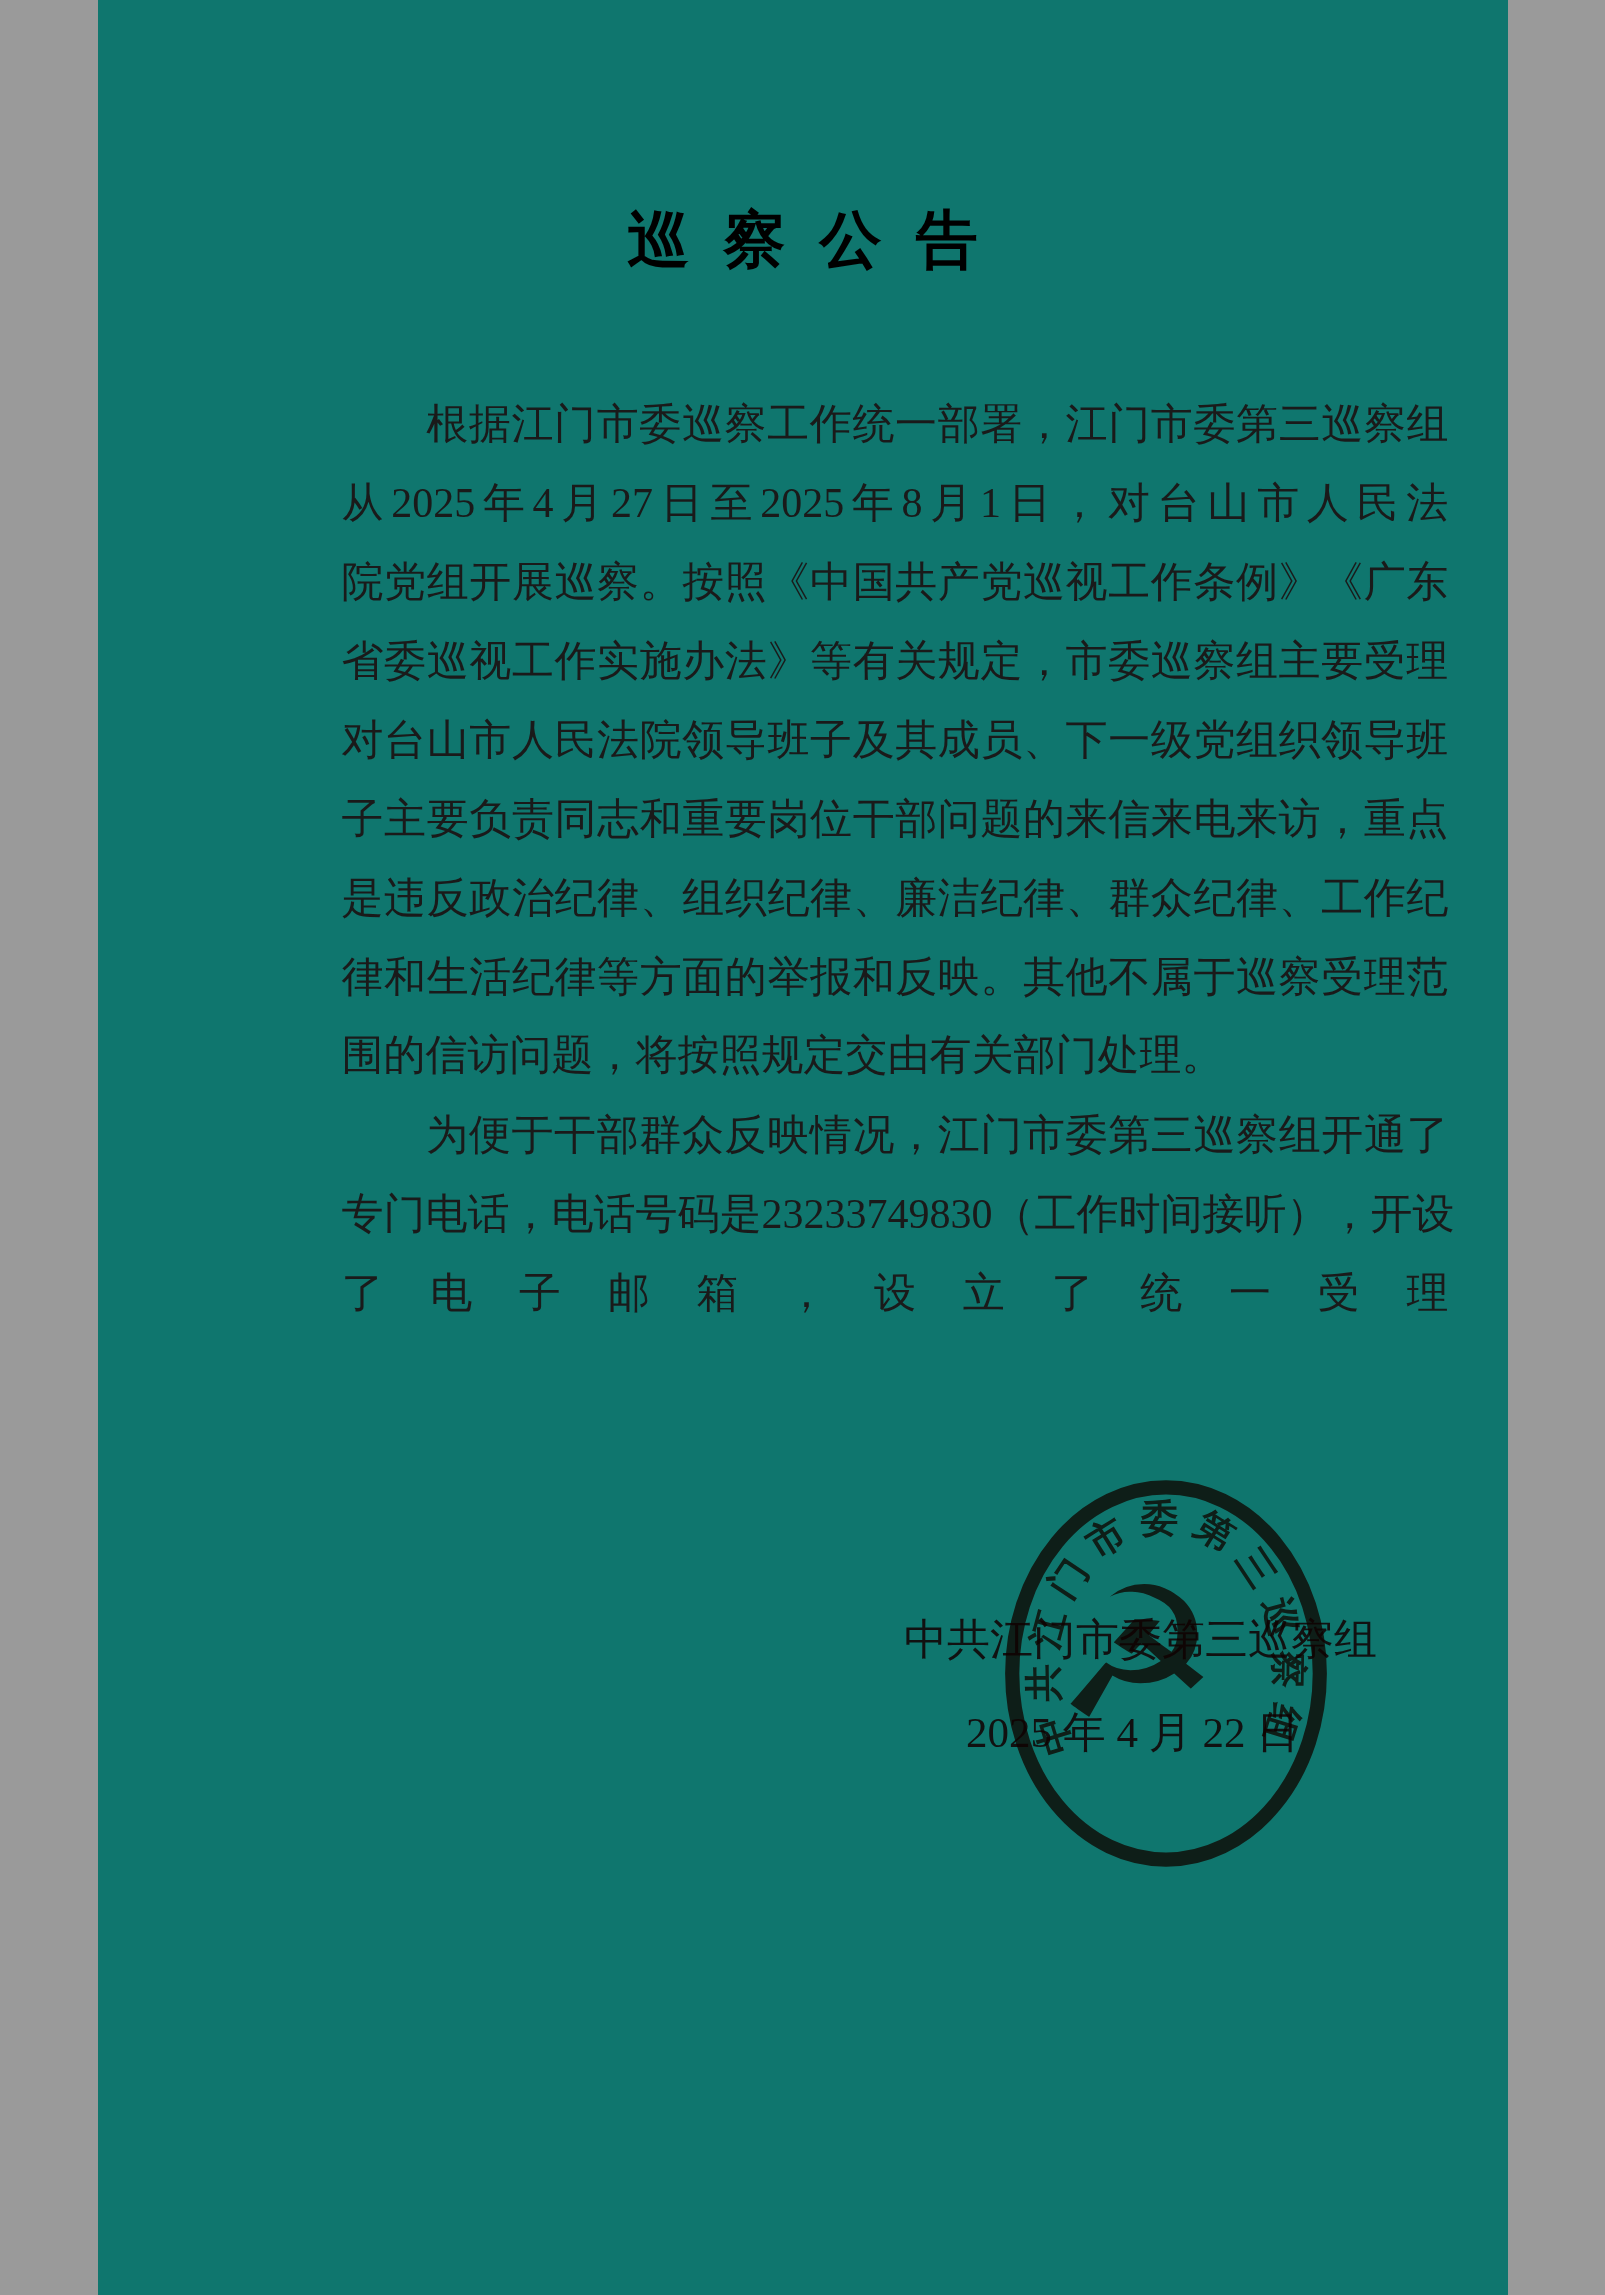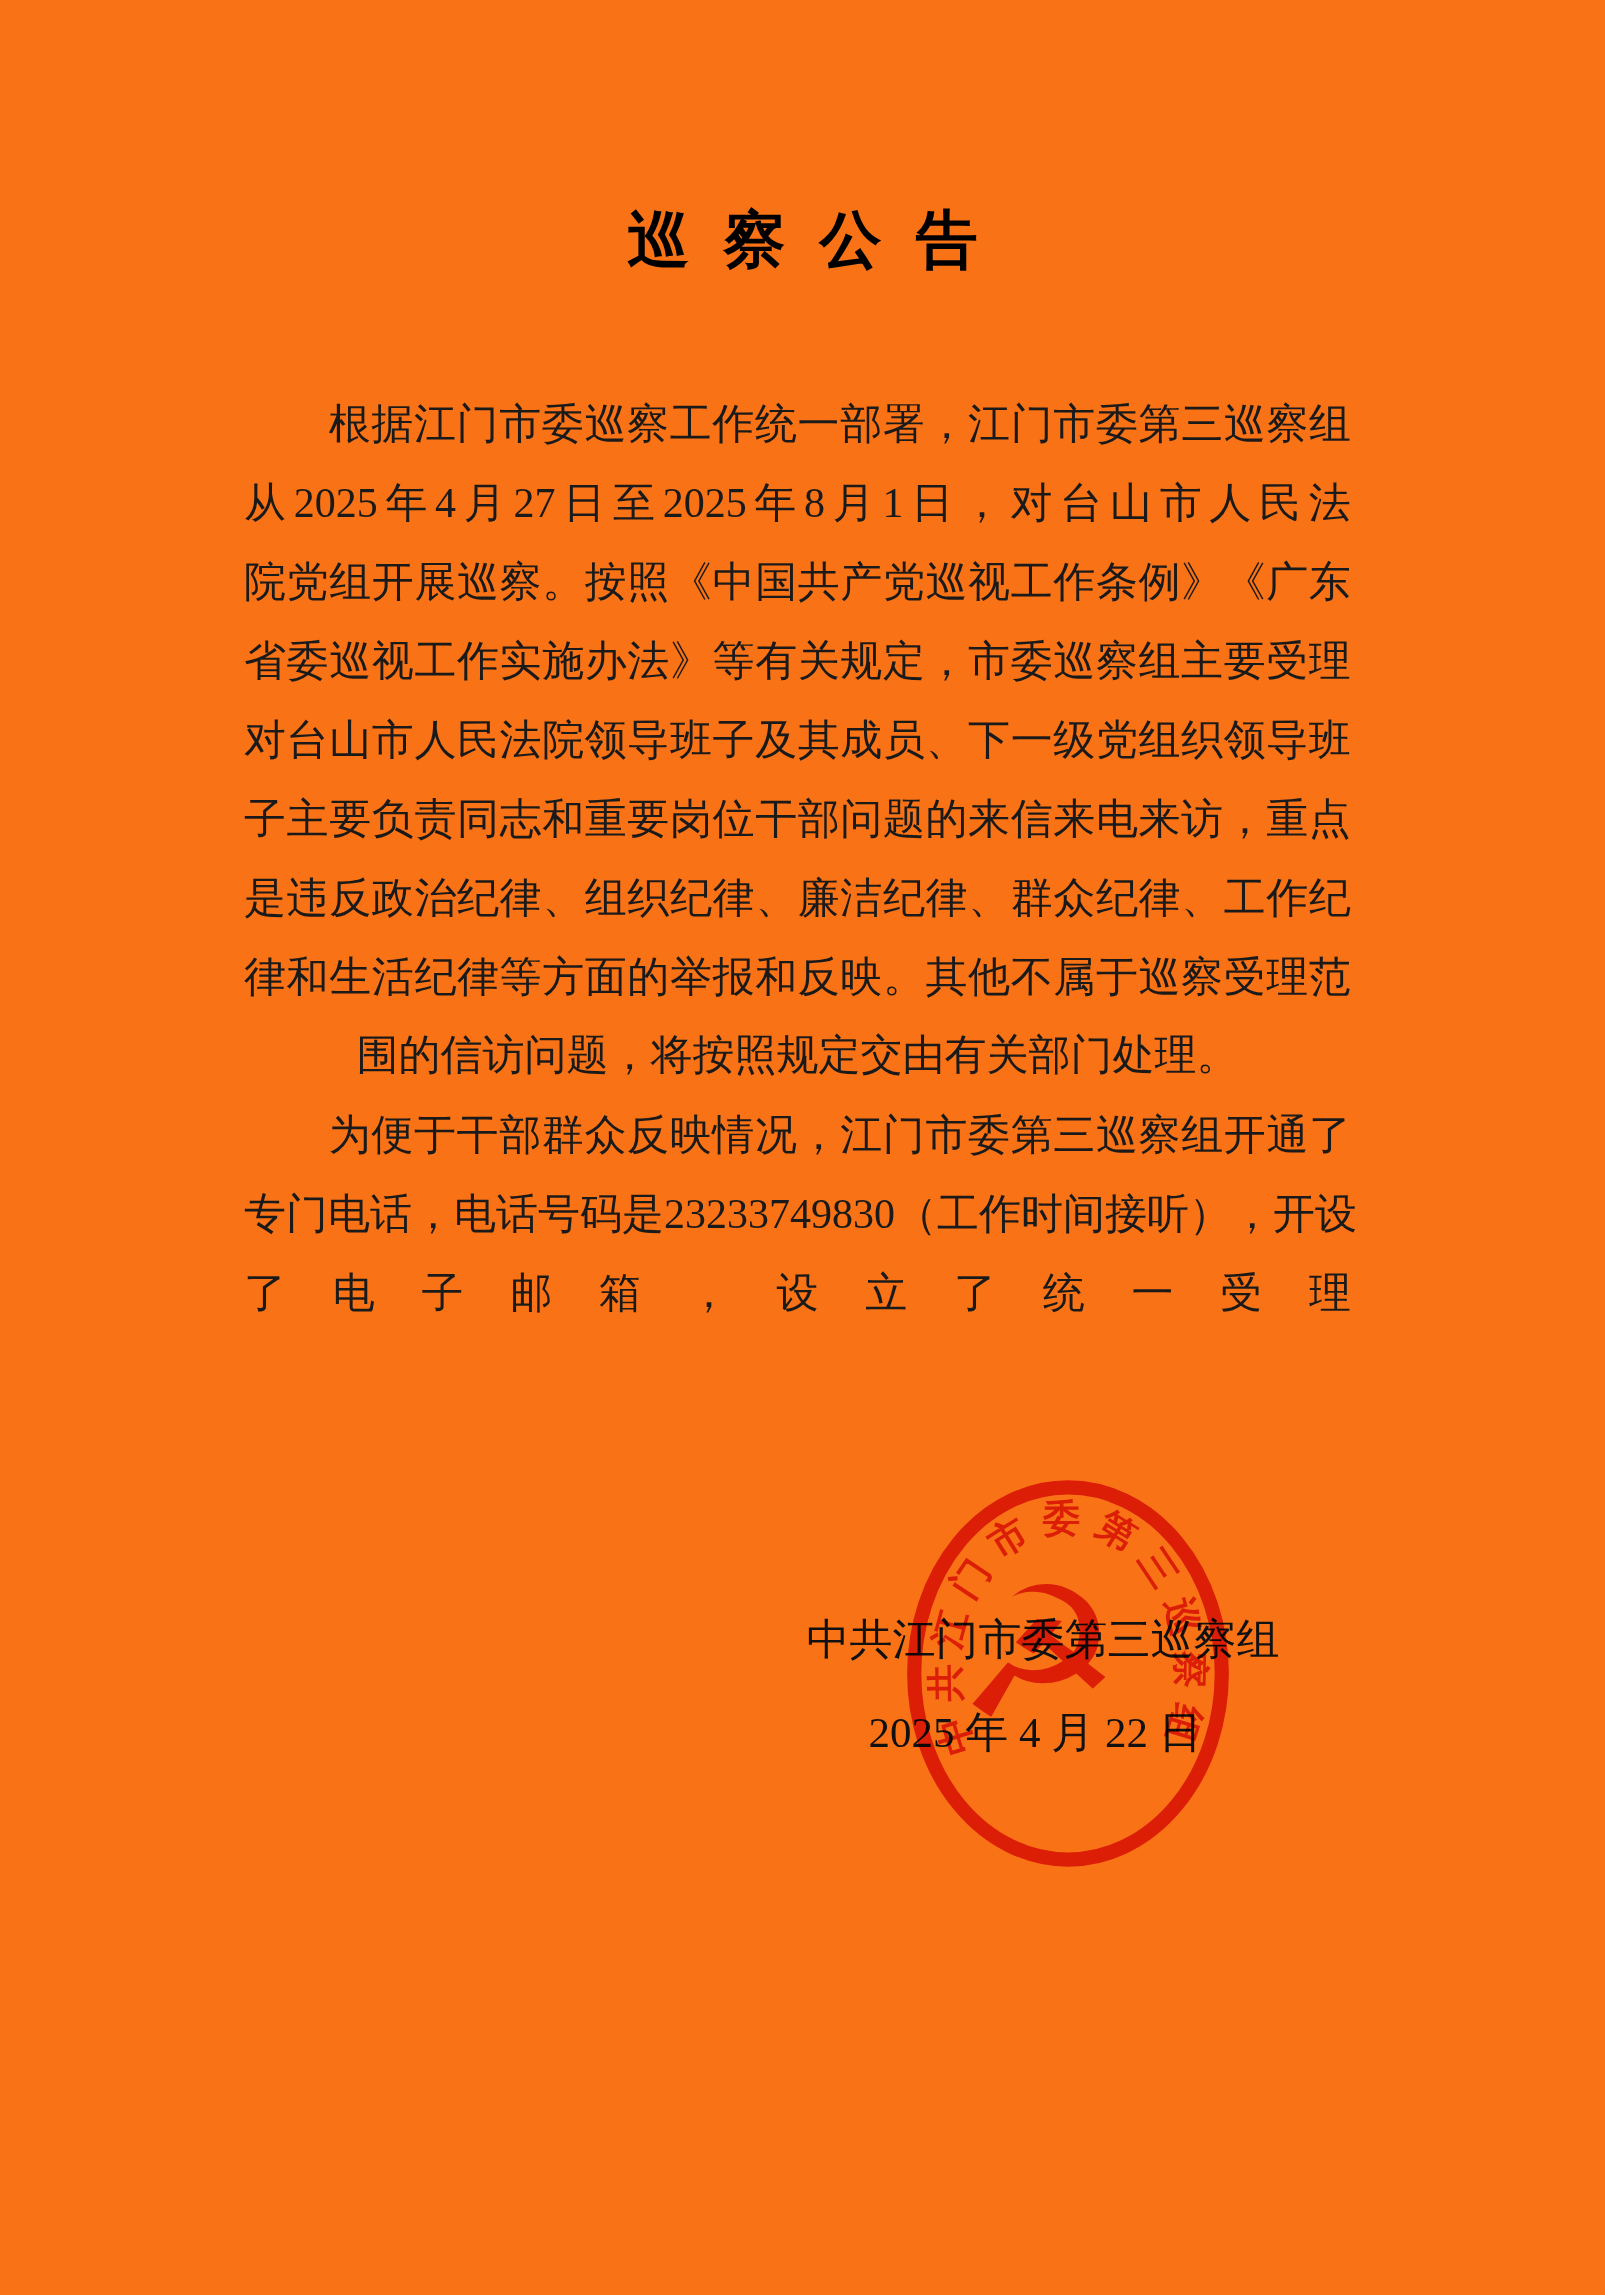--- a/index.html
+++ b/index.html
@@ -1,20 +1,20 @@
 <!DOCTYPE html>
 <html style="font-size:10.3px"><head>
 <meta charset="utf-8">
 <style>
   html,body { margin:0; padding:0; background:#9a9a9a; }
   .page {
     position:relative;
-    width:1605px; height:2295px;
+    width:1410px; height:2295px;
     margin:0 auto;
-    background:#f97316;
+    background:#0f766e;
     font-family:"Liberation Serif","DejaVu Serif",serif;
     color:#1a1a1a;
     overflow:hidden;
   }
   .doc-title {
     position:absolute;
     top:206px; left:0; width:100%;
     text-align:center;
     font-size:62px; font-weight:bold; color:#000;
     letter-spacing:0.55em; text-indent:0.55em; 
@@ -25,21 +25,21 @@
     left:244px; top:384px; width:1107px;
     font-size:42px;
   }
   .line { height:79px; }
   .line.justify {
     display:flex;
     justify-content:space-between;
     align-items:center;
   }
   .line.justify span { white-space:nowrap; }
-  .line.plain { line-height:79px; white-space:pre-wrap;text-align:center; }
+  .line.plain { line-height:79px; white-space:pre-wrap; }
   .indent-spacer { width:84px; flex:0 0 84px; }
   .sig-org {
     position:absolute; top:1614px; left:1043px;
     transform:translateX(-50%);
     font-size:43px; line-height:1.2; white-space:nowrap; color:#111;
   }
   .sig-date {
     position:absolute; top:1707px; left:1035px;
     transform:translateX(-50%);
     font-size:43px; line-height:1.2; white-space:pre; color:#111;

